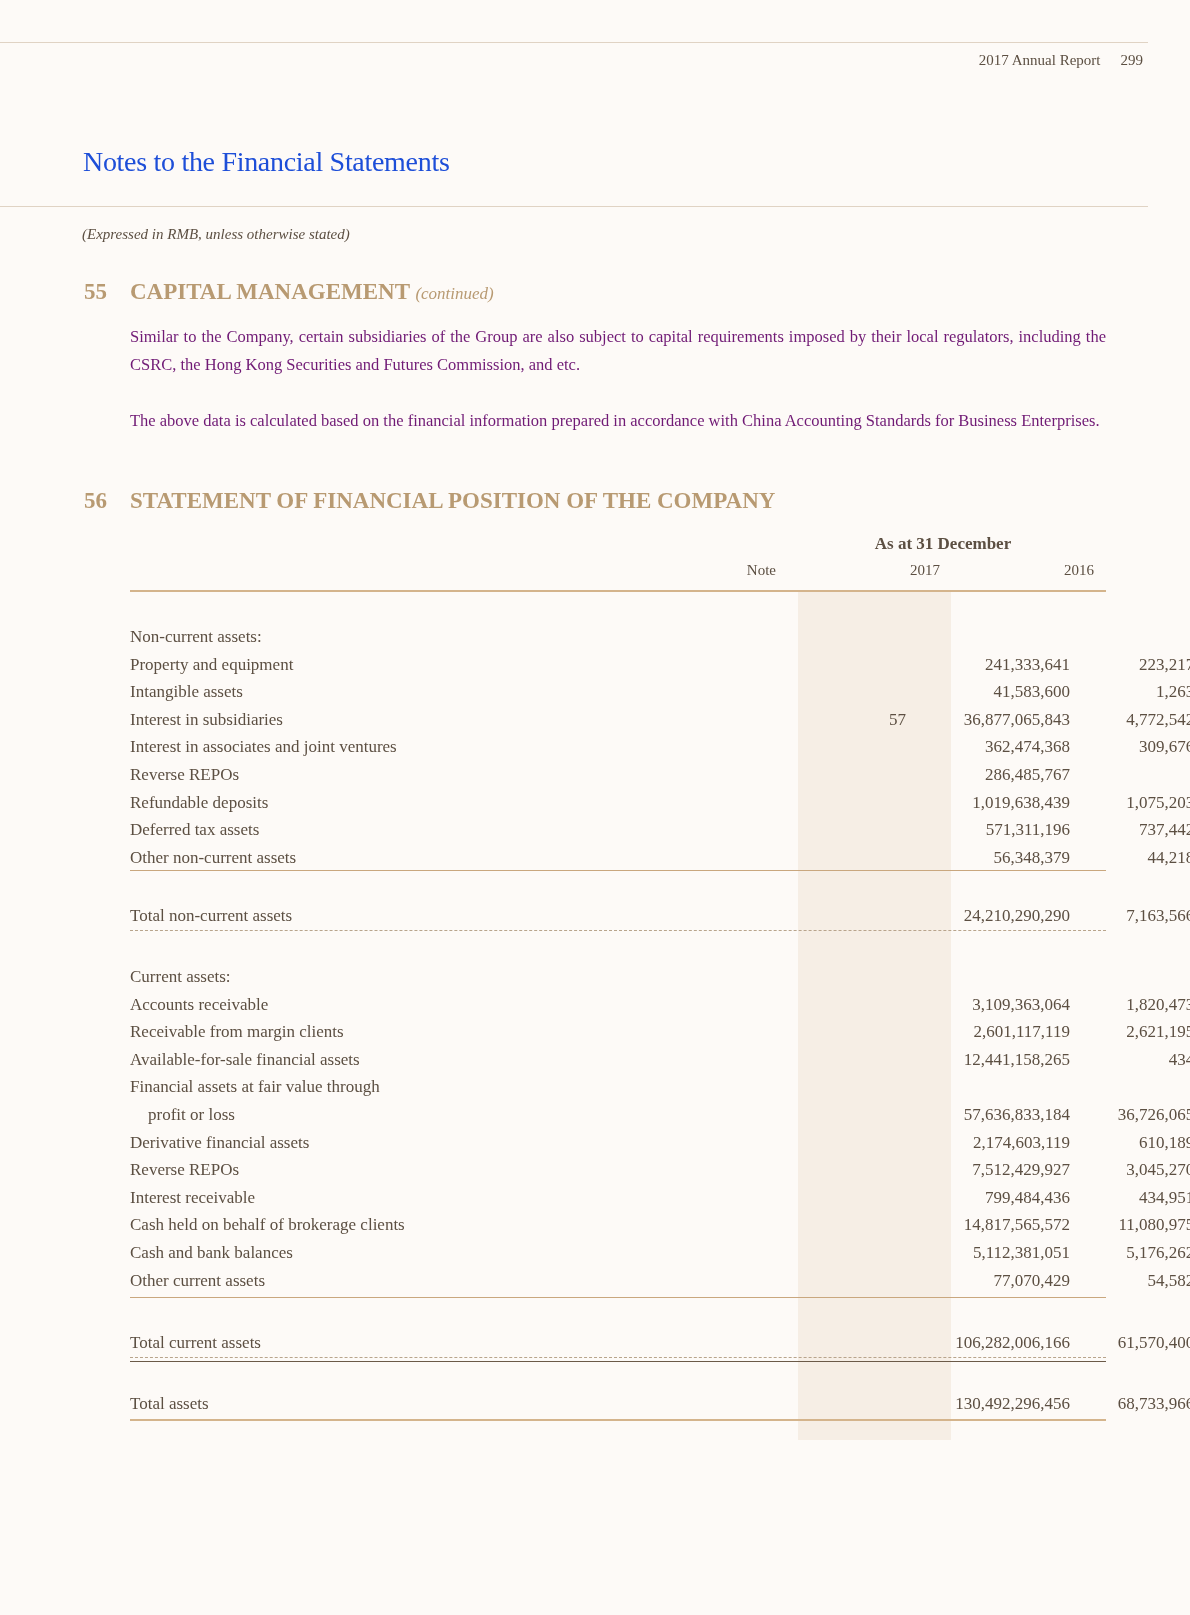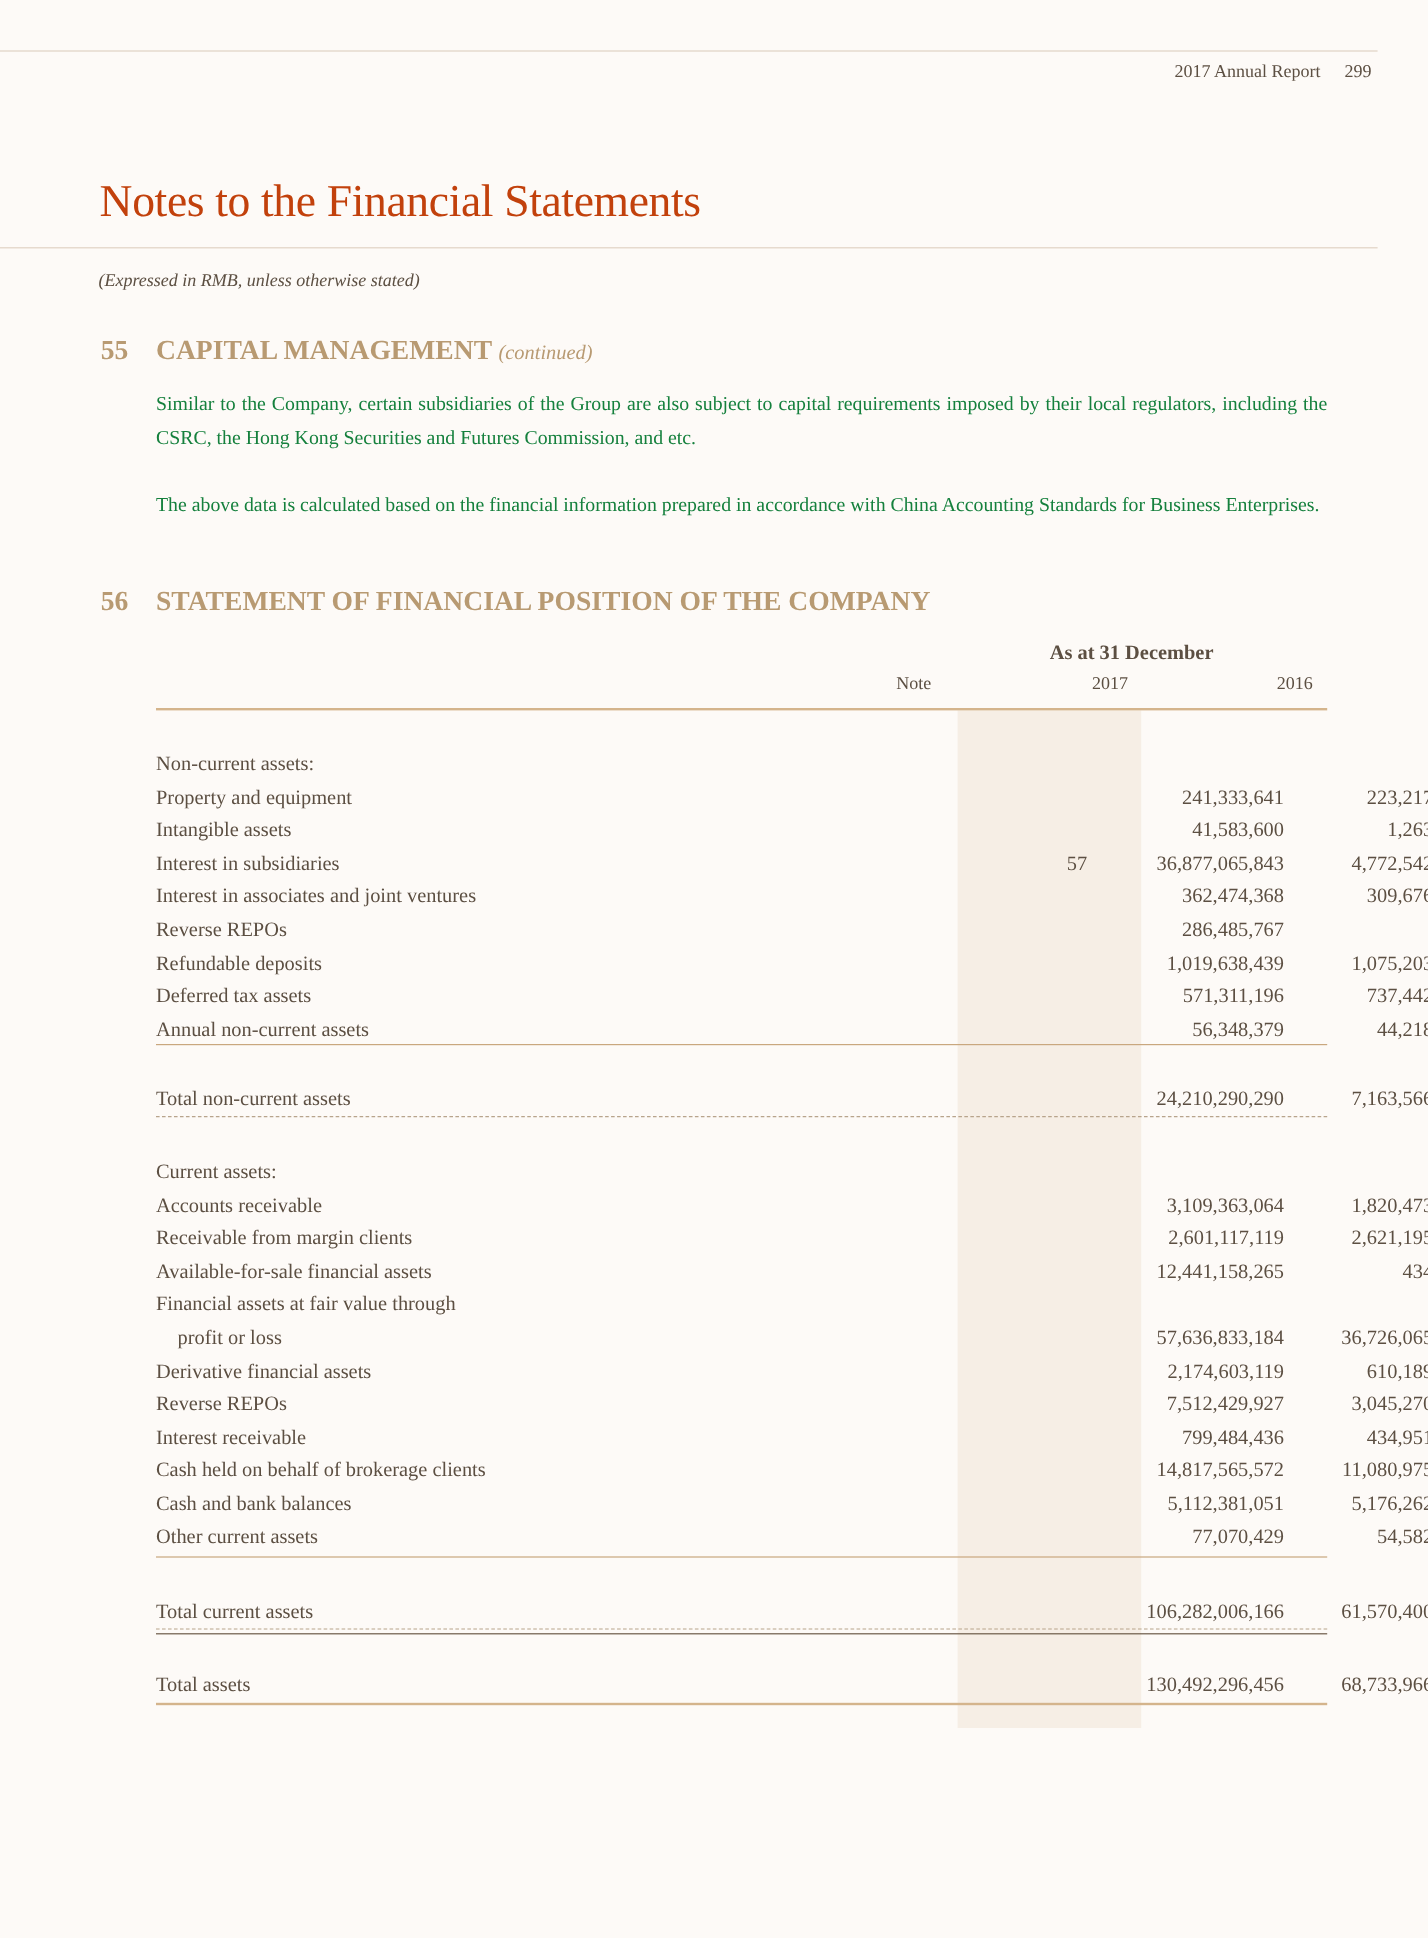--- a/index.html
+++ b/index.html
@@ -3,27 +3,27 @@
 <meta charset="utf-8">
 <style>
   html, body { margin: 0; padding: 0; }
   body {
     width: 1190px; height: 1615px; background: #fdfaf7; position: relative; overflow: hidden;
     font-family: "Liberation Serif", "DejaVu Serif", serif; color: #5c4f42;
   }
   .rule-top { position: absolute; left: 0; top: 42px; width: 1148px; height: 1px; background: #e0d3c4; }
   .running-head { position: absolute; right: 47px; top: 52px; font-size: 15px; color: #5c4f42; }
   .running-head .pg { margin-left: 20px; }
-  .page-title { position: absolute; left: 83px; top: 146px; font-size: 38px; color: #c2410c; letter-spacing: -0.3px; }
+  .page-title { position: absolute; left: 83px; top: 146px; font-size: 28px; color: #1d4ed8; letter-spacing: -0.3px; }
   .rule-title { position: absolute; left: 0; top: 206px; width: 1148px; height: 1px; background: #e0d3c4; }
   .subtitle { position: absolute; left: 82px; top: 226px; font-size: 15px; font-style: italic; color: #5c4f42; }
   .sec { position: absolute; left: 84px; font-size: 23px; font-weight: bold; color: #b89a72; }
   .sec .num { display: inline-block; width: 46px; }
   .sec .cont { font-style: italic; font-weight: normal; font-size: 17px; }
-  .para { position: absolute; left: 130px; width: 976px; font-size: 16.5px; line-height: 28px; text-align: justify; color: #15803d; }
+  .para { position: absolute; left: 130px; width: 976px; font-size: 16.5px; line-height: 28px; text-align: justify; color: #701a75; }
   .shade { position: absolute; left: 798px; top: 592px; width: 153px; height: 848px; background: #f6eee5; }
   .hdr-asat { position: absolute; left: 848px; top: 534px; width: 190px; text-align: center; font-size: 17px; font-weight: bold; }
   .hdr { position: absolute; top: 562px; font-size: 15px; }
   .rule { position: absolute; left: 130px; width: 976px; }
   .row { position: absolute; left: 130px; width: 976px; height: 28px; font-size: 17px; }
   .row .lbl { position: absolute; left: 0; top: 0; }
   .row .note { position: absolute; left: 730px; top: 0; width: 46px; text-align: right; }
   .row .v17 { position: absolute; left: 798px; width: 142px; text-align: right; font-weight: normal; }
   .row .v16 { position: absolute; left: 951px; width: 143px; text-align: right; }
   .row .lbl.indent { padding-left: 18px; }
@@ -93,21 +93,21 @@
       <span class="lbl">Refundable deposits</span>
       <span class="v17">1,019,638,439</span>
       <span class="v16">1,075,203,978</span>
     </div>
     <div class="row" style="top: 820.2px;">
       <span class="lbl">Deferred tax assets</span>
       <span class="v17">571,311,196</span>
       <span class="v16">737,442,581</span>
     </div>
     <div class="row" style="top: 847.8px;">
-      <span class="lbl">Annual non-current assets</span>
+      <span class="lbl">Other non-current assets</span>
       <span class="v17">56,348,379</span>
       <span class="v16">44,218,552</span>
     </div>
     <div class="rule" style="top: 870px; height: 1px; background: rgb(201, 167, 126);"></div>
     <div class="row" style="top: 906px;">
       <span class="lbl">Total non-current assets</span>
       <span class="v17">24,210,290,290</span>
       <span class="v16">7,163,566,102</span>
     </div>
     <div class="rule" style="top: 930px; height: 0px; border-top: 1px dashed rgb(184, 164, 140);"></div>

